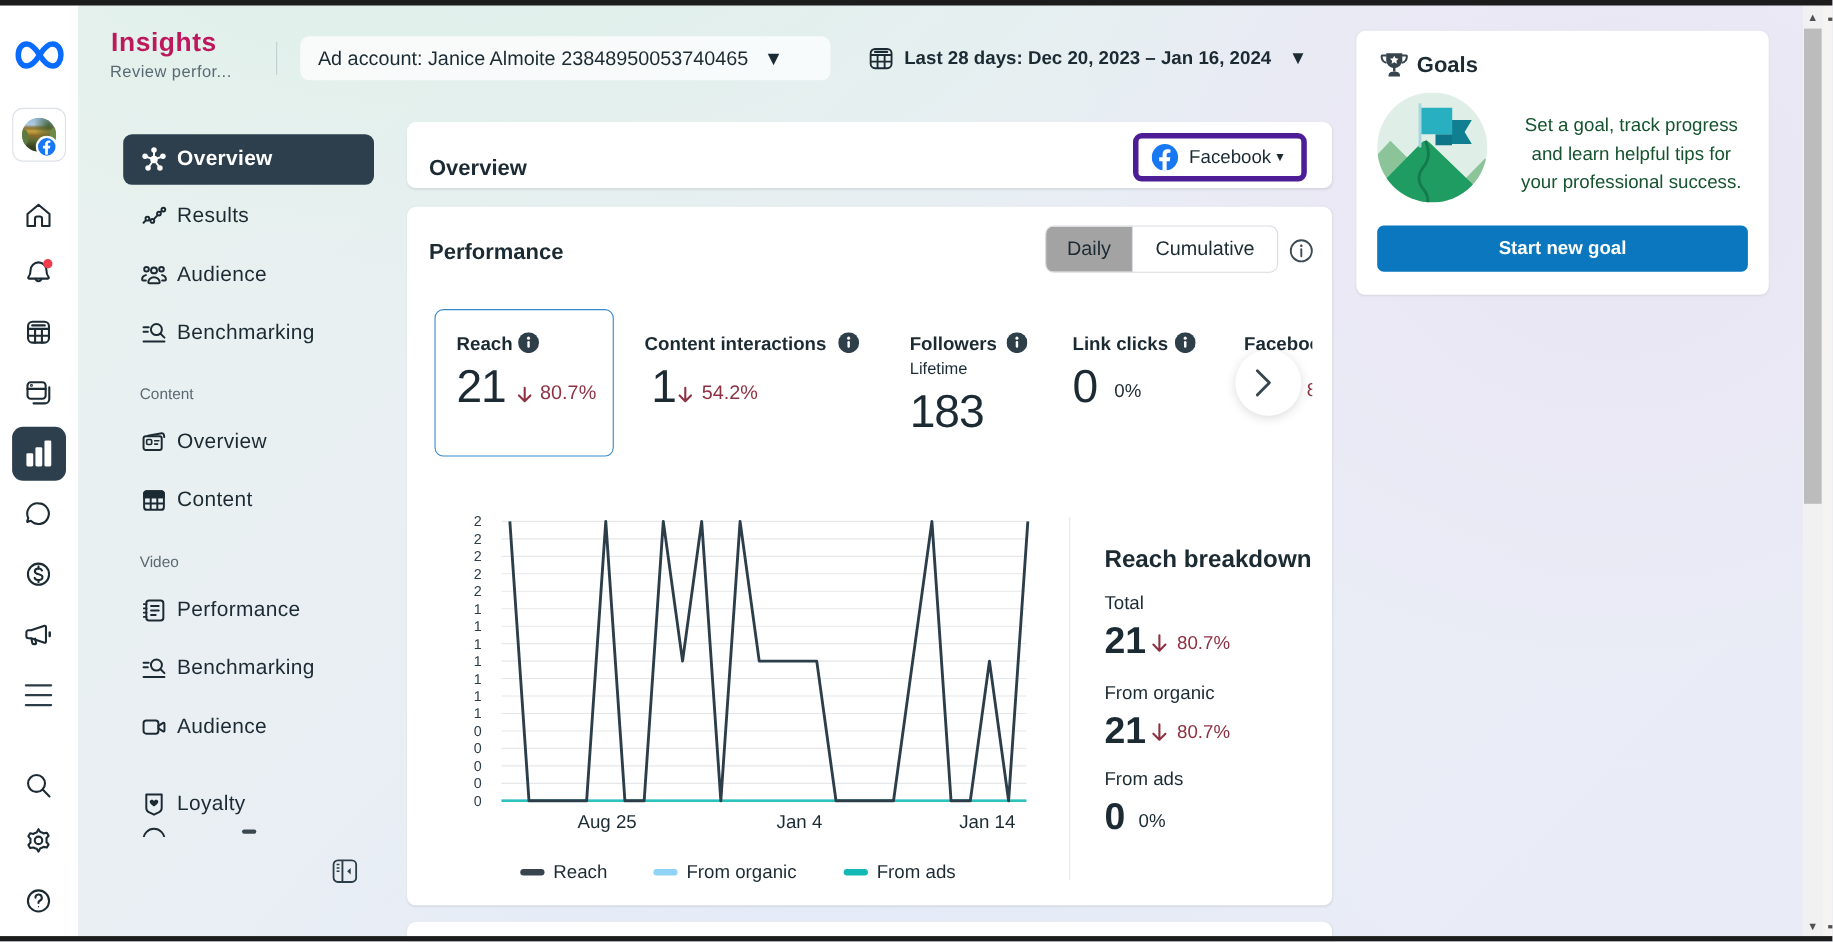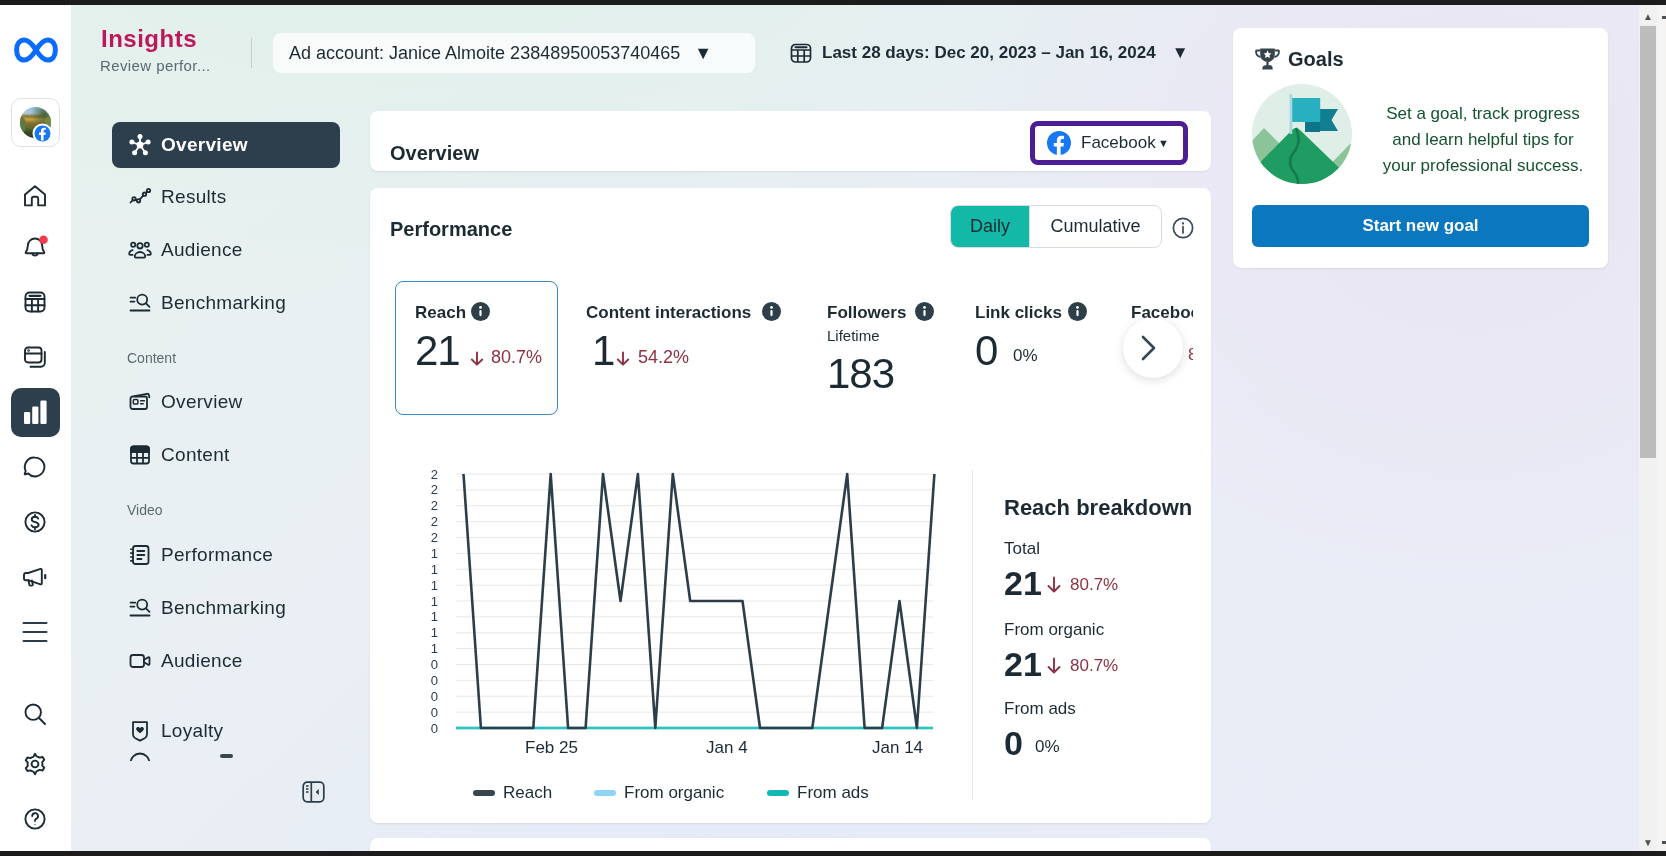--- a/index.html
+++ b/index.html
@@ -38,21 +38,21 @@
 #card3 { left:370px; top:838px; width:841px; height:18px; border-radius:8px 8px 0 0; }
 #goals { left:1233px; top:28px; width:375px; height:240px;text-align:center; }
 
 #ovTitle { left:20px; top:31px; font-size:20px; font-weight:700; }
 #fbBtn { position:absolute; left:660px; top:10px; width:158px; height:44px; border:5px solid #4c1d95; border-radius:8px;
   display:flex; align-items:center; background:#fff; }
 
 #perfTitle { left:20px; top:30px; font-size:20px; font-weight:700; }
 #seg { position:absolute; left:580px; top:17px; width:212px; height:43px; border:1px solid #d8dce2; border-radius:8px;
   display:flex; overflow:hidden; background:#fff; }
-#segDaily { width:79px; height:100%; background:#14b8a6; display:flex; align-items:center; justify-content:center;
+#segDaily { width:79px; height:100%; background:#a3a3a3; display:flex; align-items:center; justify-content:center;
   font-size:18px; border-right:1px solid #d8dce2;}
 #segCum { flex:1; display:flex; align-items:center; justify-content:center; font-size:18px; }
 
 
 .mlabel { position:absolute; font-size:17px; font-weight:700; white-space:nowrap; }
 .mnum { position:absolute; font-size:42px; font-weight:400; letter-spacing:-1px; }
 .mpct { position:absolute; font-size:18px; color:#8e3243; }
 .mpct2 { position:absolute; font-size:17px; color:#1c2b33; }
 #reachTile { position:absolute; left:25px; top:93px; width:163px; height:134px; border:1.5px solid #3789c8; border-radius:8px; }
 
@@ -300,21 +300,21 @@
         <text x="18" y="224.88">0</text>
         <text x="18" y="240.75">0</text>
         <text x="18" y="256.62">0</text>
         <text x="18" y="272.50">0</text>
       </g>
     <line x1="36" y1="268" x2="513" y2="268" stroke="#8fd4f4" stroke-width="2.4"></line>
     <line x1="36" y1="268" x2="513" y2="268" stroke="#2cc2bd" stroke-width="2.4"></line>
     <polyline points="43.5,14.0 60.9,268.0 78.4,268.0 95.8,268.0 113.3,268.0 130.7,14.0 148.1,268.0 165.6,268.0 183.0,14.0 200.5,141.0 217.9,14.0 235.3,268.0 252.8,14.0 270.2,141.0 287.7,141.0 305.1,141.0 322.5,141.0 340.0,268.0 357.4,268.0 374.9,268.0 392.3,268.0 409.7,141.0 427.2,14.0 444.6,268.0 462.1,268.0 479.5,141.0 496.9,268.0 514.4,14.0" fill="none" stroke="#2c3e4a" stroke-width="2.6" stroke-linejoin="round"></polyline>
   </svg>
 
-  <div class="xlab" style="left:155px;top:550px;position:absolute;">Feb 25</div>
+  <div class="xlab" style="left:155px;top:550px;position:absolute;">Aug 25</div>
   <div class="xlab" style="left:336px;top:550px;position:absolute;">Jan 4</div>
   <div class="xlab" style="left:502px;top:550px;position:absolute;">Jan 14</div>
   <div class="leg" style="left:103px;top:595px;"><span class="dash" style="background:#39454e;"></span>Reach</div>
   <div class="leg" style="left:224px;top:595px;"><span class="dash" style="background:#8fd4f4;"></span>From organic</div>
   <div class="leg" style="left:397px;top:595px;"><span class="dash" style="background:#12b9b4;"></span>From ads</div>
   <div id="vline"></div>
   <div class="bd" style="top:307px;font-size:22px;font-weight:700;">Reach breakdown</div>
   <div class="bd" style="top:351px;font-size:17px;">Total</div>
   <div class="bd" style="top:376px;font-size:34px;font-weight:700;">21</div>
   <svg class="bd" style="top:388px;left:676px;" width="16" height="18" viewBox="0 0 16 18" fill="none" stroke="#8e3243" stroke-width="1.9" stroke-linecap="round" stroke-linejoin="round">

